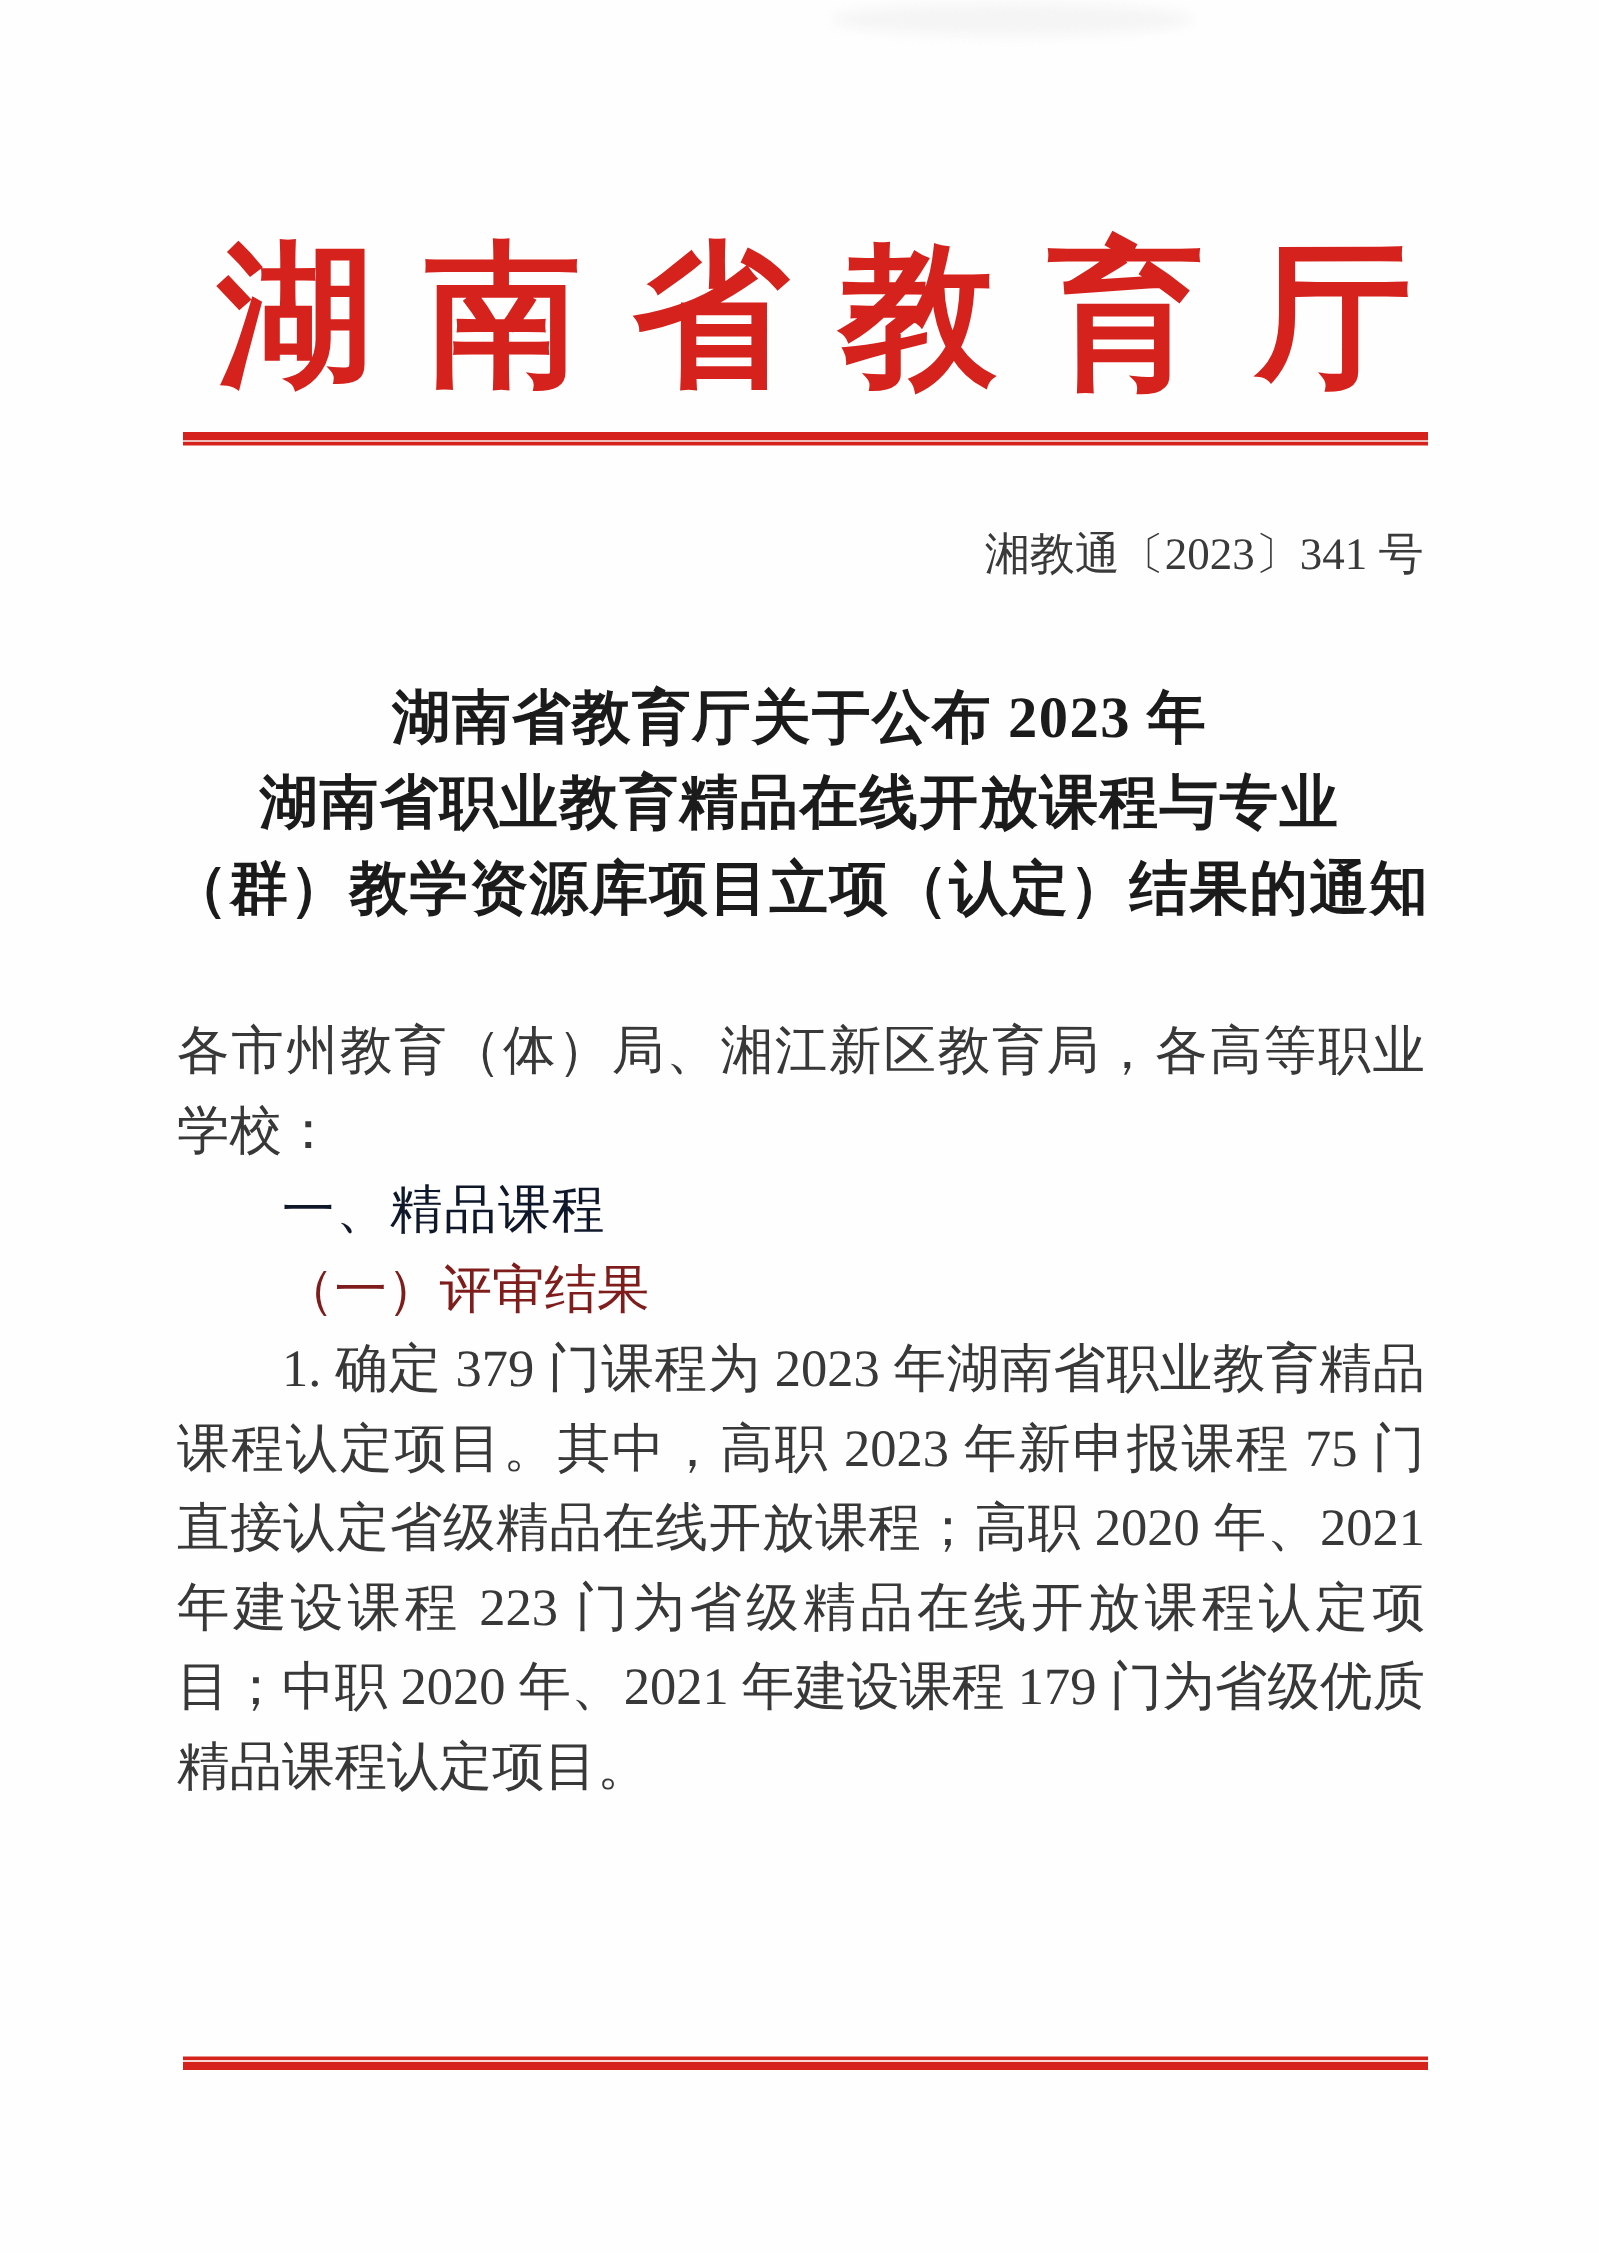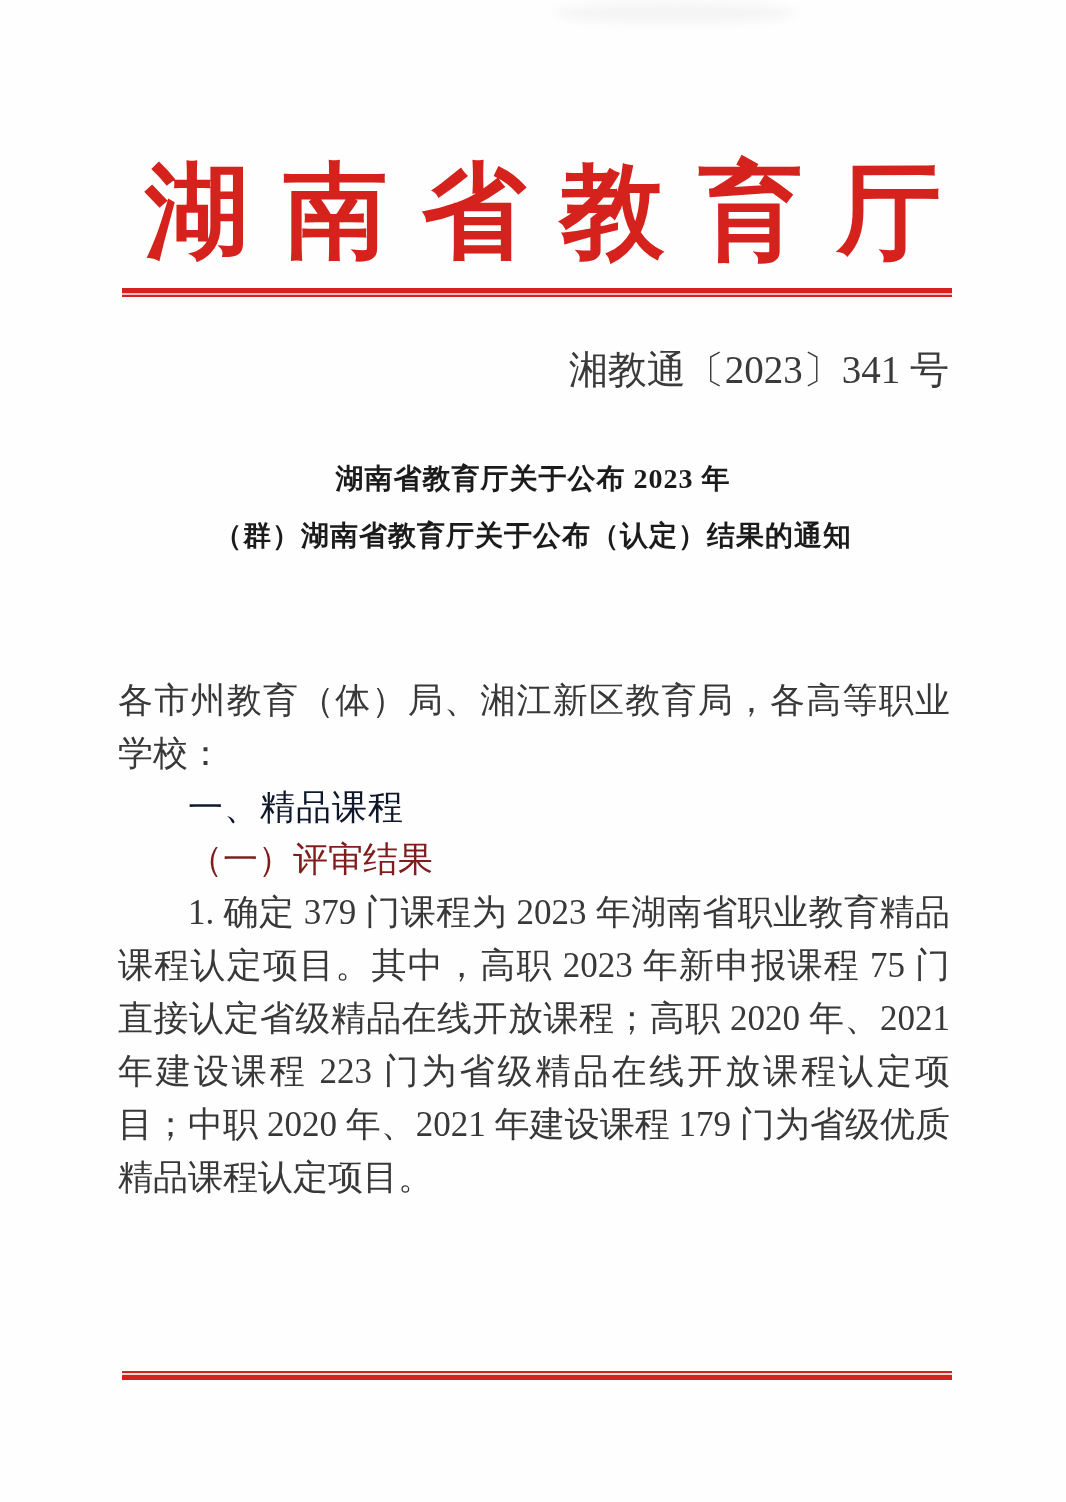--- a/index.html
+++ b/index.html
@@ -58,31 +58,31 @@
       var(--red, #d6221c) 0 24%,
       #f6d7d5 24% 40%,
       var(--red, #d6221c) 40% 100%);
   }
   .docnum {
     position: absolute;
     top: 350px;
     left: 118px;
     right: 117px;
     text-align: right;
-    font-size: 39px;
+    font-size: 30px;
     line-height: 40px;
     color: #3a3a3a;
   }
   .title {
     position: absolute;
     top: 450px;
     left: 50px;
     right: 50px;
     text-align: center;
-    font-size: 28px;
+    font-size: 39px;
     line-height: 57px;
     font-weight: 700;
     color: #1b1b1b;
     letter-spacing: 1px;
   }
   .body {
     position: absolute;
     top: 674px;
     left: 118px;
     right: 116px;
@@ -125,21 +125,22 @@
       <span>育</span>
       <span>厅</span>
     </div>
 
   <div class="rule rule-top"></div>
 
   <div class="docnum">湘教通〔2023〕341 号</div>
 
   <div class="title">
     <div>湖南省教育厅关于公布 2023 年</div>
-    <div>（群）湖南省教育厅关于公布（认定）结果的通知</div>
+    <div>湖南省职业教育精品在线开放课程与专业</div>
+    <div>（群）教学资源库项目立项（认定）结果的通知</div>
   </div>
 
   <div class="body">
     <p class="salutation">各市州教育（体）局、湘江新区教育局，各高等职业学校：</p>
     <p class="sec">一、精品课程</p>
     <p class="subsec">（一）评审结果</p>
     <p class="para">1. 确定 379 门课程为 2023 年湖南省职业教育精品课程认定项目。其中，高职 2023 年新申报课程 75 门直接认定省级精品在线开放课程；高职 2020 年、2021 年建设课程 223 门为省级精品在线开放课程认定项目；中职 2020 年、2021 年建设课程 179 门为省级优质精品课程认定项目。</p>
   </div>
 
   <div class="rule rule-bottom"></div>

